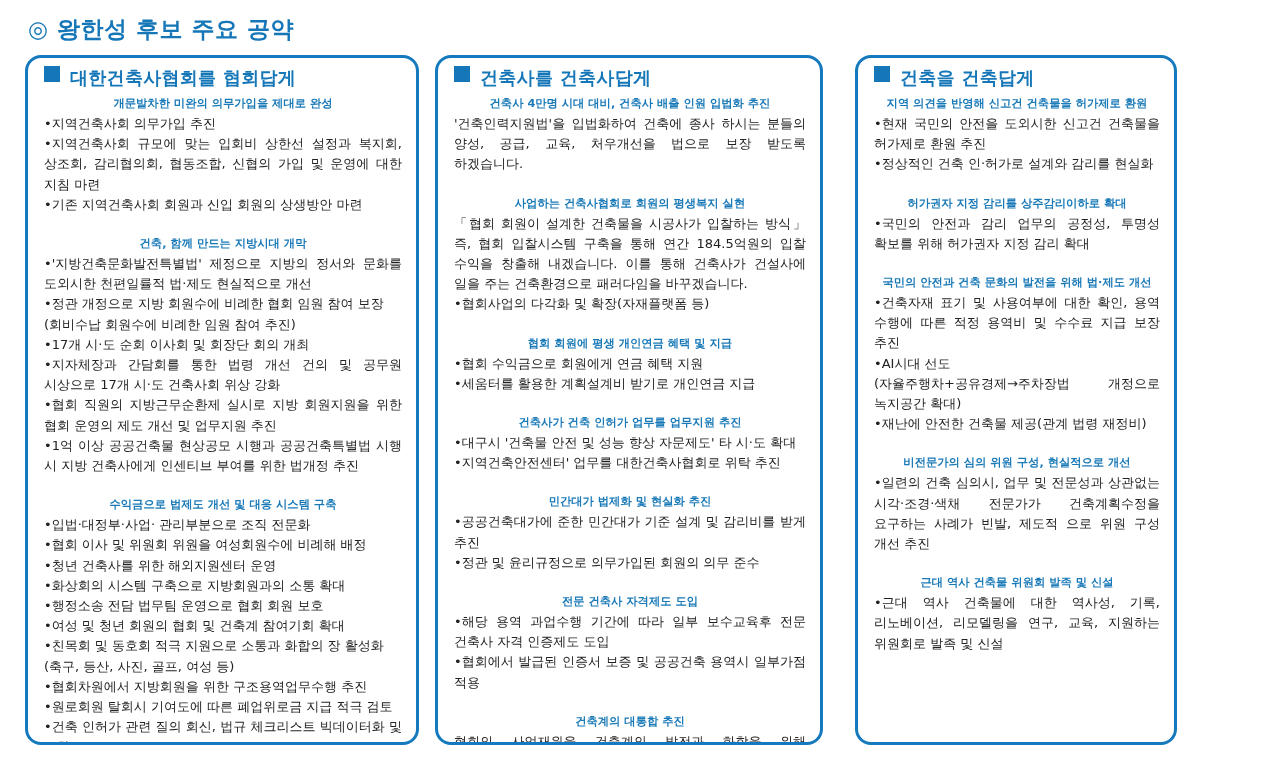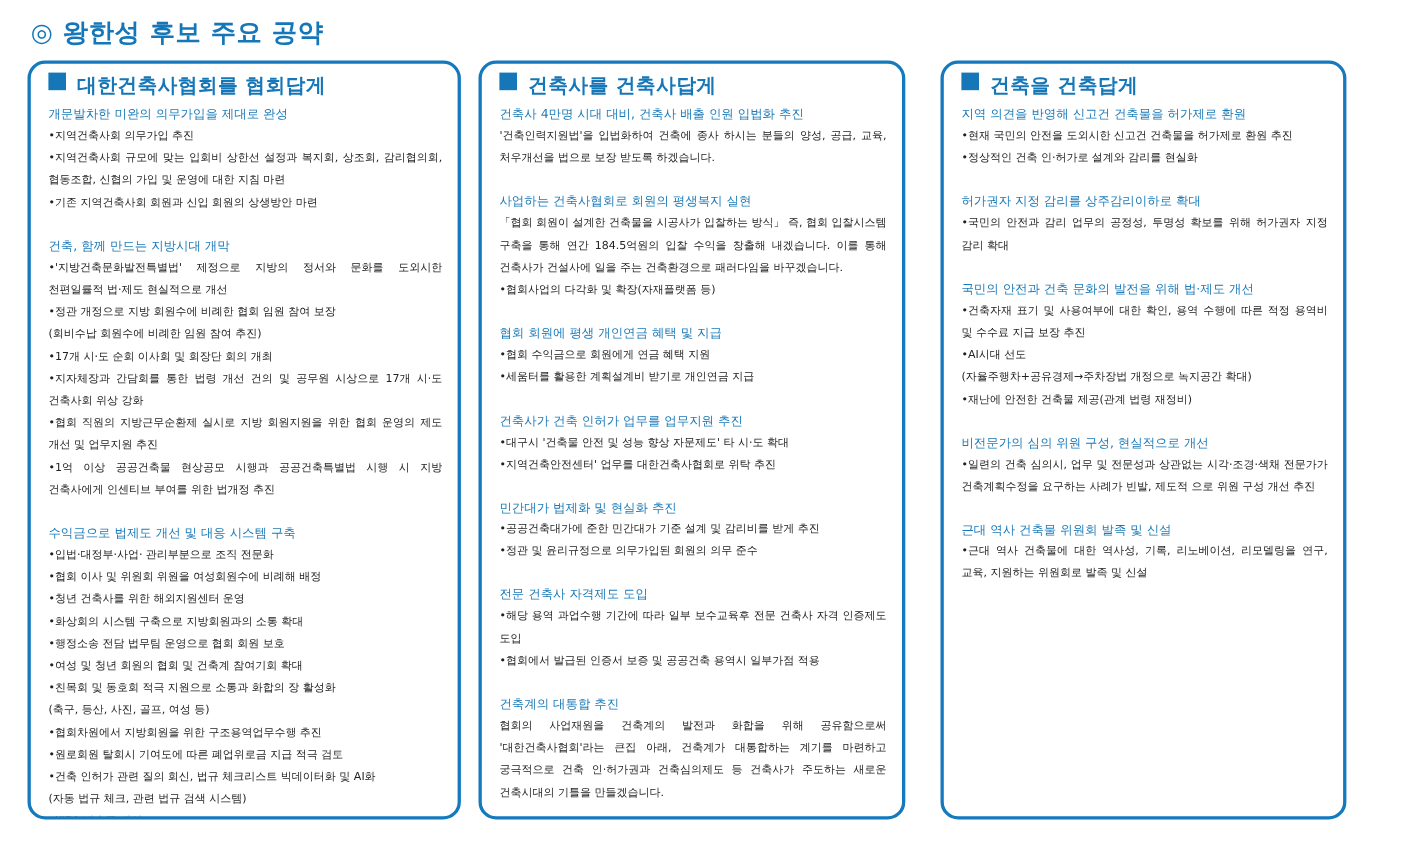--- a/index.html
+++ b/index.html
@@ -11,34 +11,34 @@
     position:absolute; left:28px; top:14px;
     font-size:23px; font-weight:bold; color:#1677b8; letter-spacing:0.5px;
   }
   .box {
     position:absolute; top:55px; height:690px;
     border:3px solid #1479bd; border-radius:16px; box-sizing:border-box;
     padding:8px 14px 0 16px; overflow:hidden;
   }
   .box-1 { left:25px; width:394px; }
   .box-2 { left:435px; width:388px; }
-  .box-3 { left:855px; width:369px; }
+  .box-3 { left:855px; width:322px; }
   .box-title {
     font-size:18px; font-weight:bold; color:#1677b8; margin:0 0 4px 0;
     display:flex; align-items:flex-start; letter-spacing:0.3px;
   }
   .box-title .sq {
     display:inline-block; width:16px; height:16px; background:#1677b8; margin-right:10px;
   }
   .section { margin-bottom:19px; }
   .section-heading {
-    font-size:11.3px; font-weight:normal; color:#1a7ab8; line-height:20px; margin:0;
+    font-size:11.3px; font-weight:bold; color:#1a7ab8; line-height:20px; margin:0;text-align:center;
   }
   .line {
-    font-size:10px; line-height:20.2px; color:#222; margin:0; text-align:justify;
+    font-size:13px; line-height:20.2px; color:#222; margin:0; text-align:justify;
     word-break:keep-all;
   }
 </style>
 </head>
 <body>
 
 <div class="page-title">◎ 왕한성 후보 주요 공약</div>
 
 <div class="box box-1">
   <div class="box-title">

